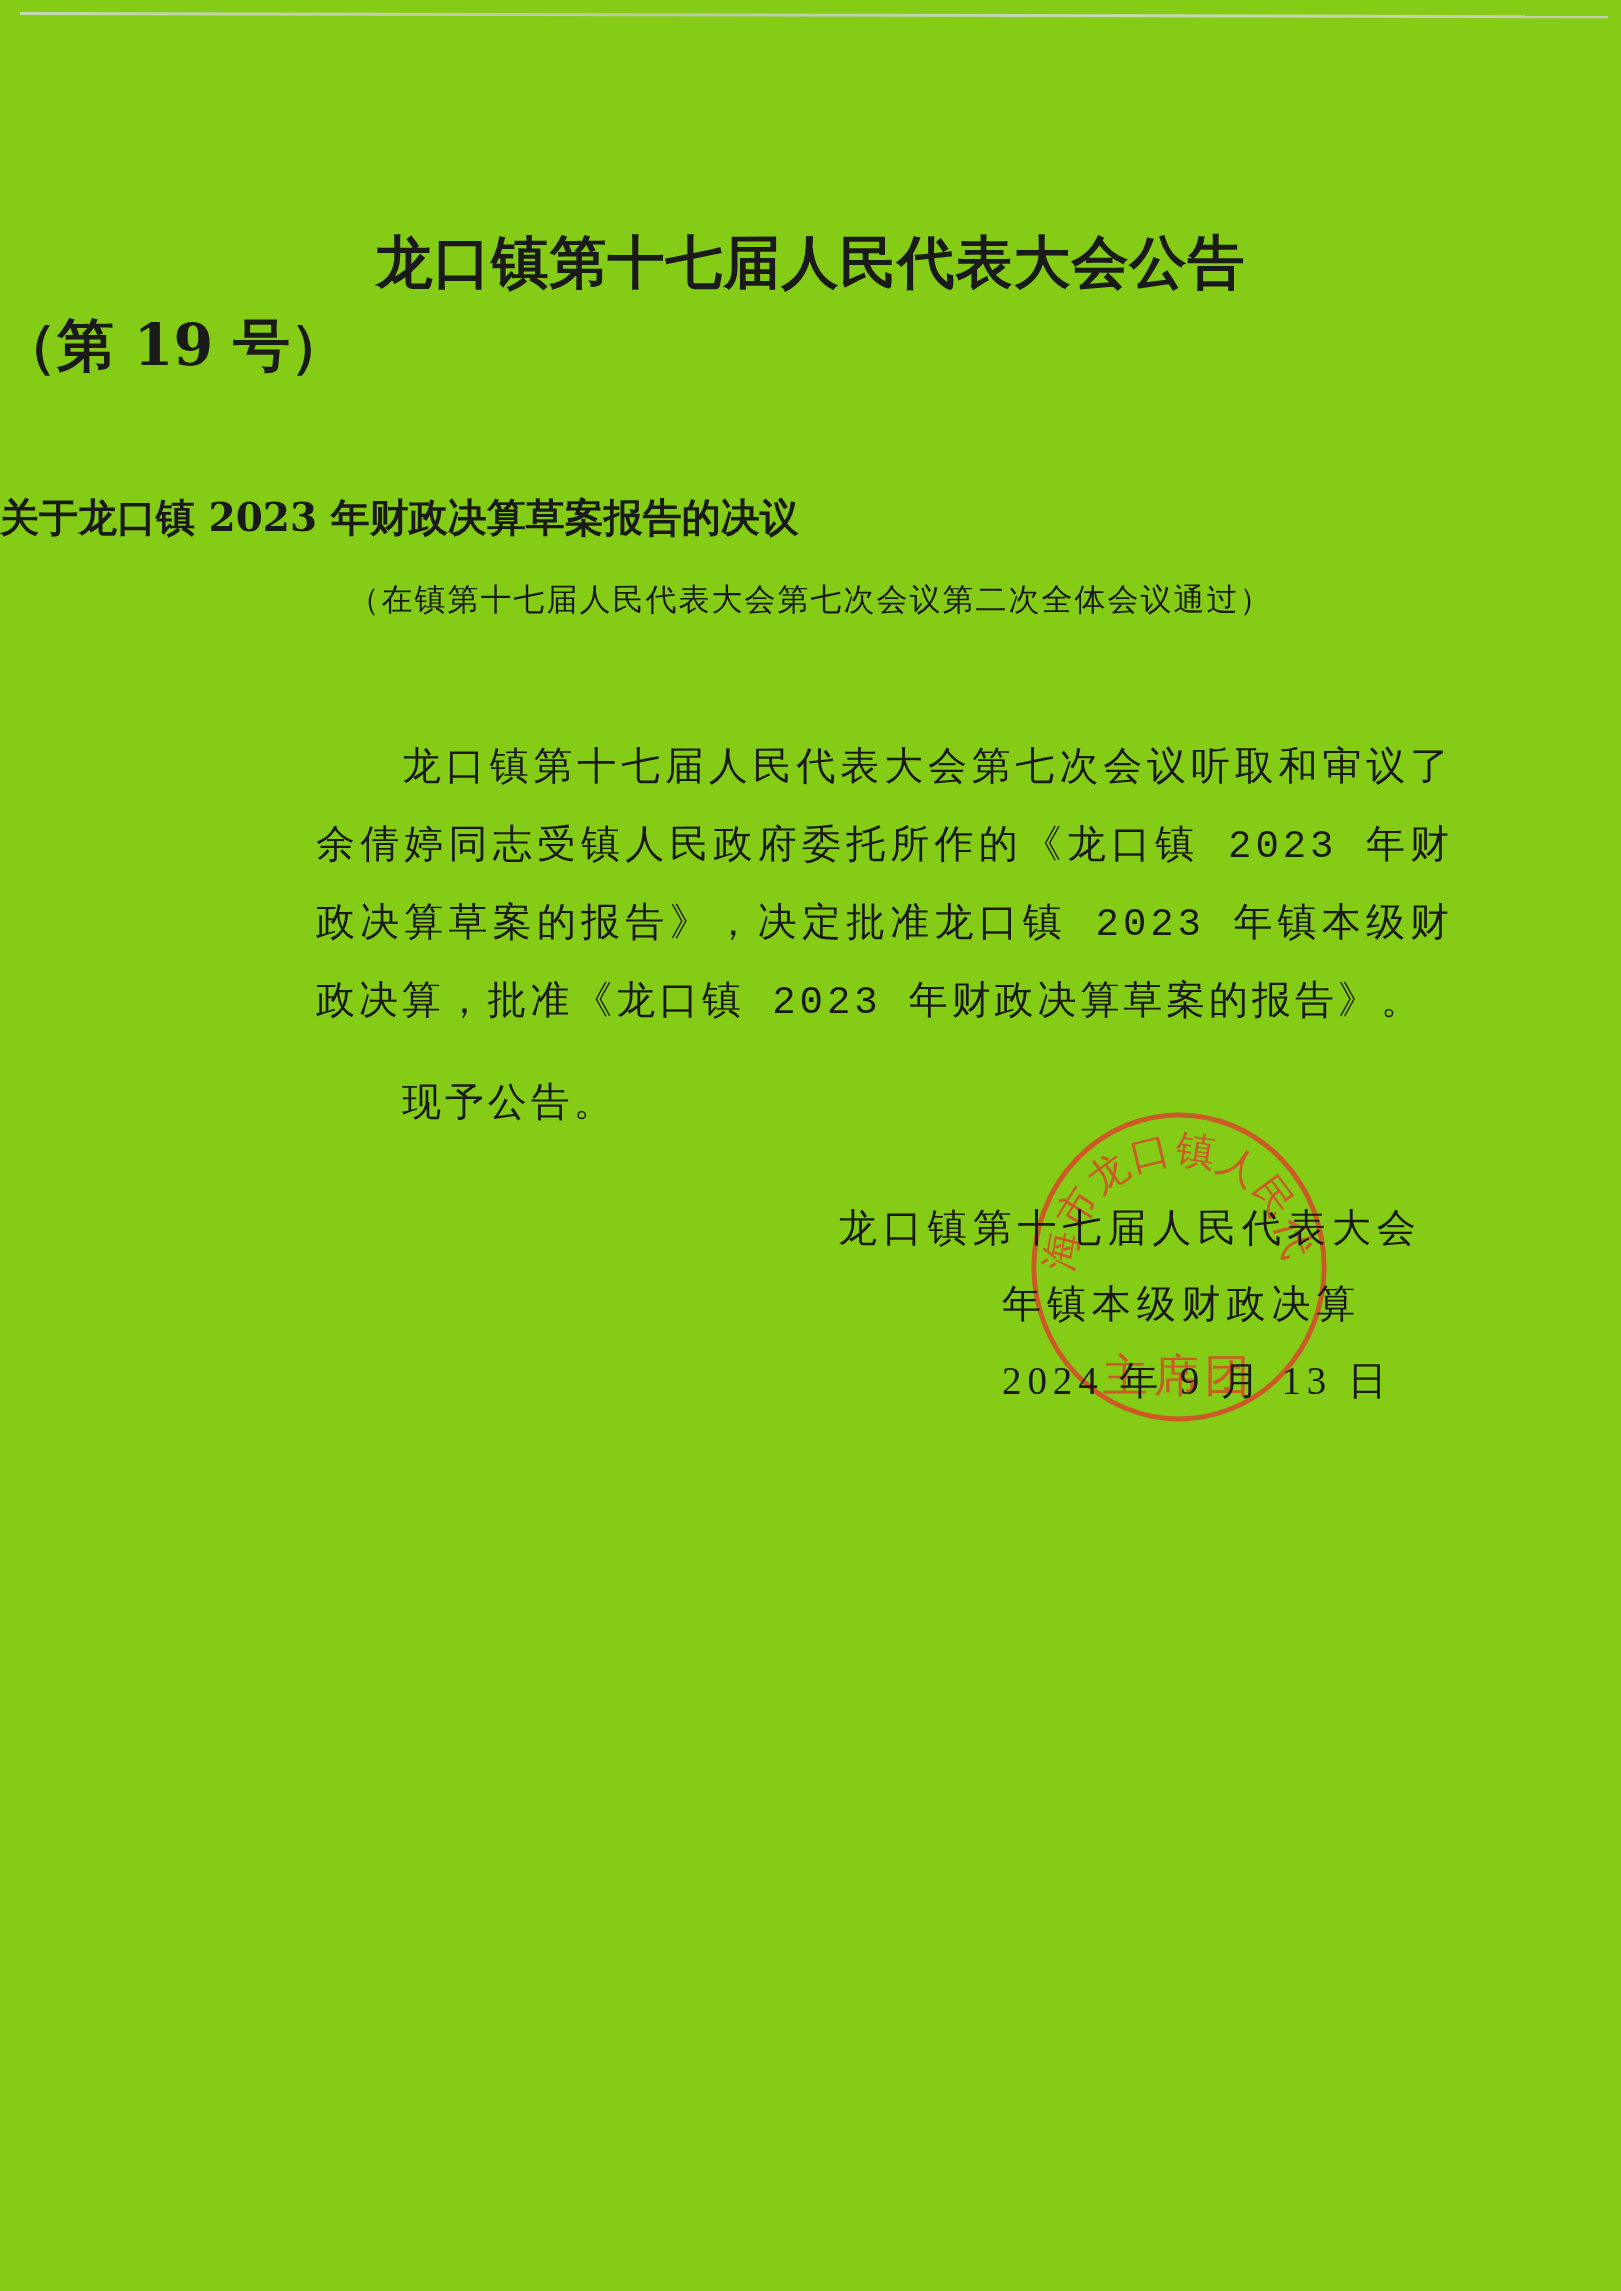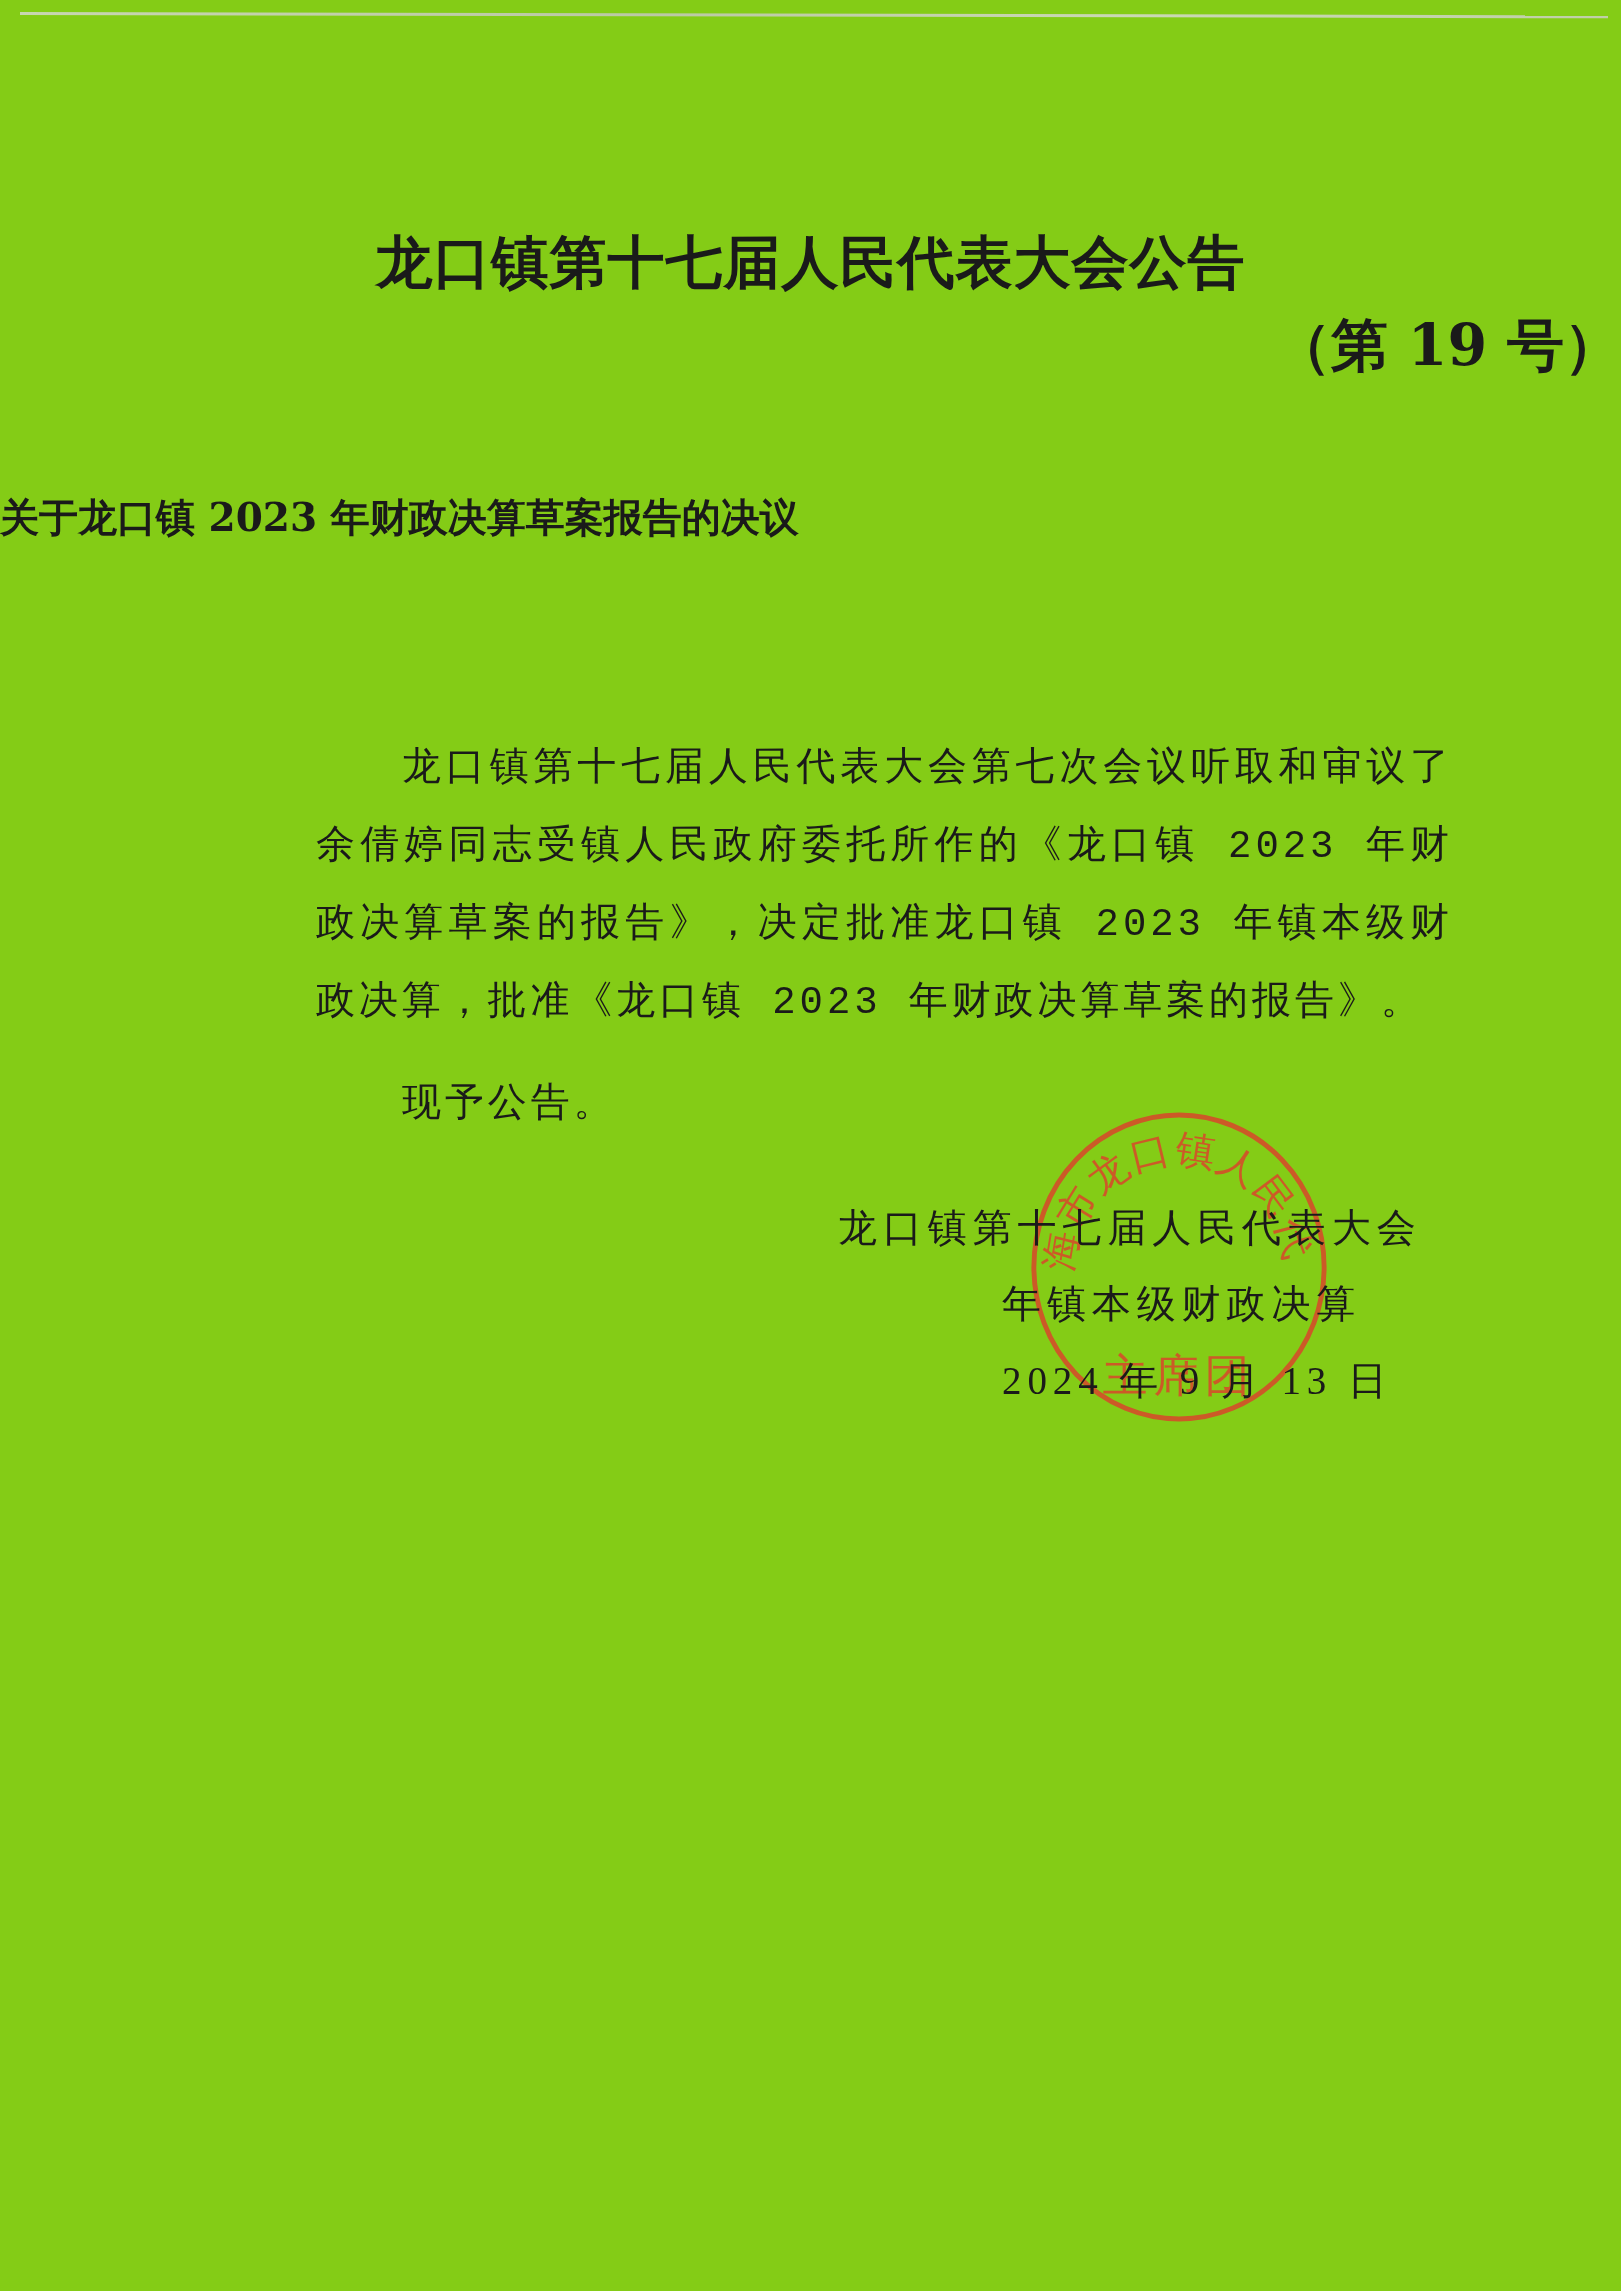--- a/index.html
+++ b/index.html
@@ -37,21 +37,21 @@
       text-align: center;
       font-size: 57px;
       font-weight: bold;
       letter-spacing: 1px;
       line-height: 78px;
     }
     .title-number {
       position: absolute;
       left: 0; width: 1621px;
       top: 306px;
-      text-align: right;
+      text-align: left;
       font-size: 57px;
       font-weight: bold;
       line-height: 78px;
     }
     .subtitle {
       position: absolute;
       left: 0; width: 1621px;
       top: 488px;
       font-size: 39px;
       font-weight: bold;
@@ -115,20 +115,21 @@
 </head>
 <body>
 
 <div class="page">
   <div class="scan-edge"></div>
 
   <div class="title-main">龙口镇第十七届人民代表大会公告</div>
   <div class="title-number">（第 19 号）</div>
 
   <div class="subtitle">关于龙口镇 2023 年财政决算草案报告的决议</div>
+  <div class="passed-note">（在镇第十七届人民代表大会第七次会议第二次全体会议通过）</div>
 
   <div class="body-text">
     <p>龙口镇第十七届人民代表大会第七次会议听取和审议了余倩婷同志受镇人民政府委托所作的《龙口镇 2023 年财政决算草案的报告》，决定批准龙口镇 2023 年镇本级财政决算，批准《龙口镇 2023 年财政决算草案的报告》。</p>
   </div>
 
   <div class="closing">现予公告。</div>
 
   <svg class="stamp" viewBox="0 0 310 320" xmlns="http://www.w3.org/2000/svg">
     <defs>
       <path id="stampArc" d="M 50 190 A 108 108 0 1 1 262 178"></path>

